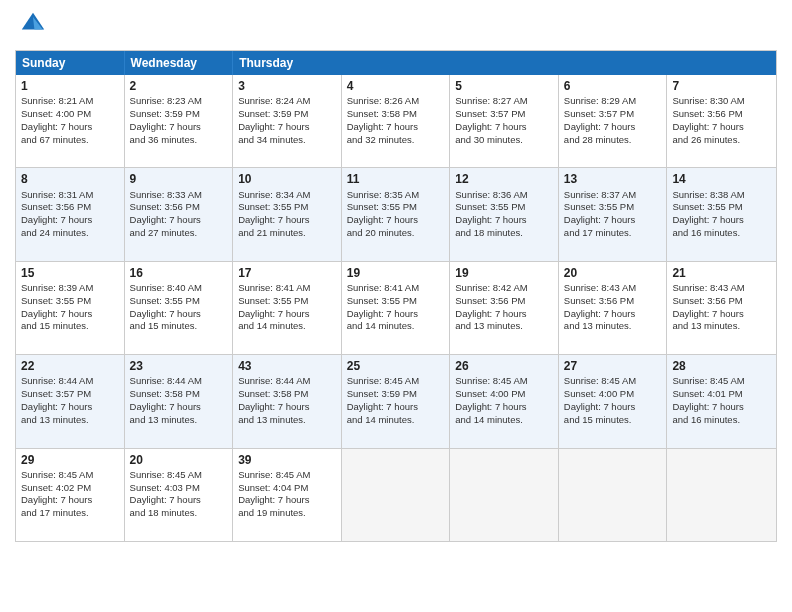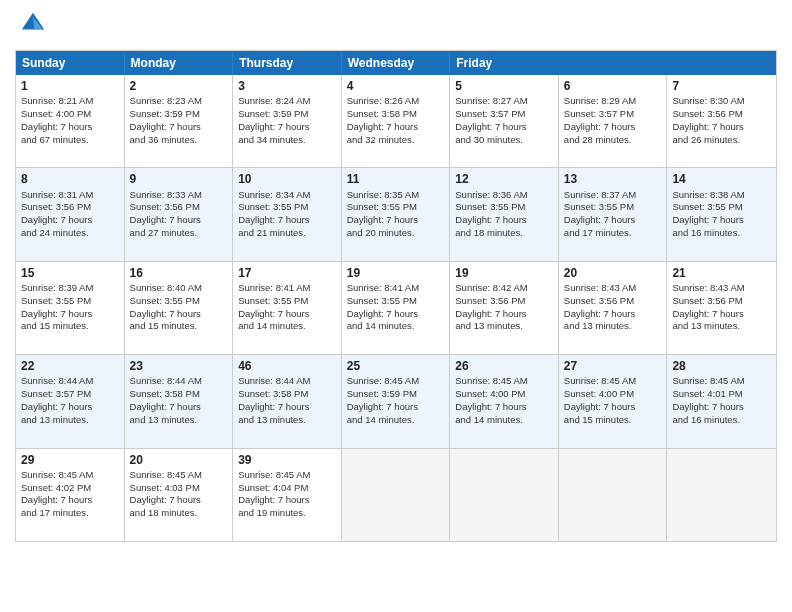--- a/index.html
+++ b/index.html
@@ -125,24 +125,22 @@
     </div>
     <div class="title-block">
       <div class="month-title"></div>
       <div class="location"></div>
     </div>
   </div>
 
   <div class="calendar">
     <div class="cal-header">
     <div class="cal-header-cell">Sunday</div>
-        <div class="cal-header-cell">Monday</div>
+        <div class="cal-header-cell">Wednesday</div>
         <div class="cal-header-cell">Thursday</div>
-        <div class="cal-header-cell">Wednesday</div>
-        <div class="cal-header-cell">Friday</div>
       </div>
     <div class="cal-body">
     <div class="cal-row">
           <div class="cal-cell">
             <span class="day-num">1</span>
             <div>Sunrise: 8:21 AM</div>
             <div>Sunset: 4:00 PM</div>
             <div>Daylight: 7 hours</div>
             <div>and 67 minutes.</div>
           </div>
@@ -300,21 +298,21 @@
             <div>and 13 minutes.</div>
           </div>
           <div class="cal-cell alt-row">
             <span class="day-num">23</span>
             <div>Sunrise: 8:44 AM</div>
             <div>Sunset: 3:58 PM</div>
             <div>Daylight: 7 hours</div>
             <div>and 13 minutes.</div>
           </div>
           <div class="cal-cell alt-row">
-            <span class="day-num">46</span>
+            <span class="day-num">43</span>
             <div>Sunrise: 8:44 AM</div>
             <div>Sunset: 3:58 PM</div>
             <div>Daylight: 7 hours</div>
             <div>and 13 minutes.</div>
           </div>
           <div class="cal-cell alt-row">
             <span class="day-num">25</span>
             <div>Sunrise: 8:45 AM</div>
             <div>Sunset: 3:59 PM</div>
             <div>Daylight: 7 hours</div>

